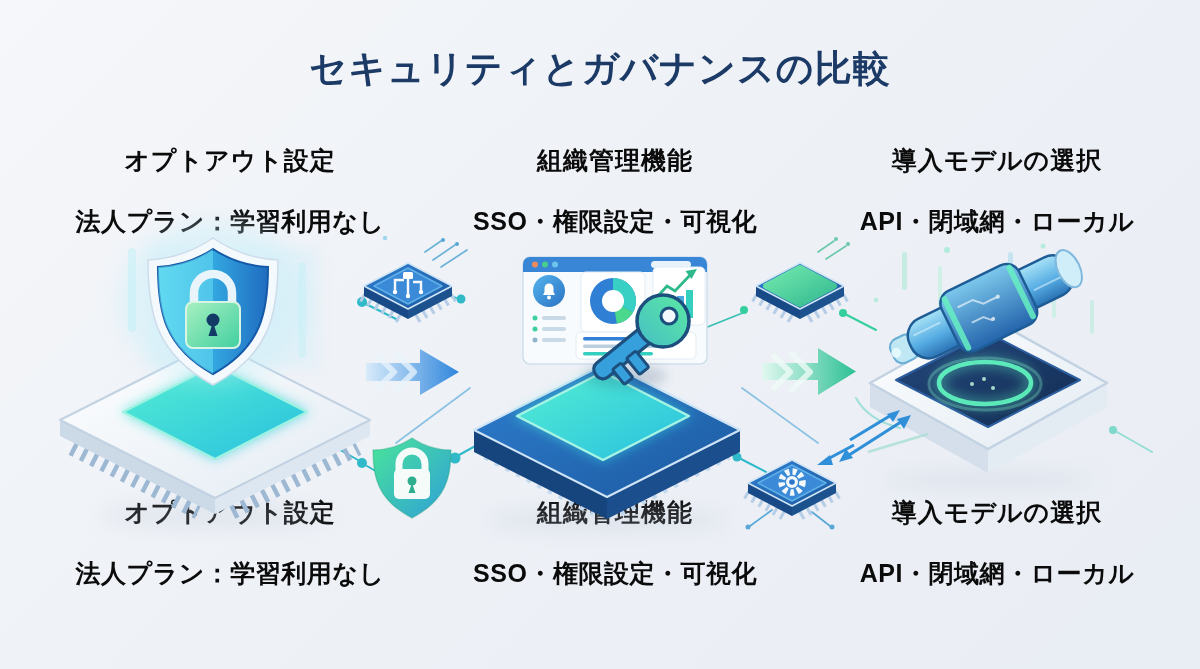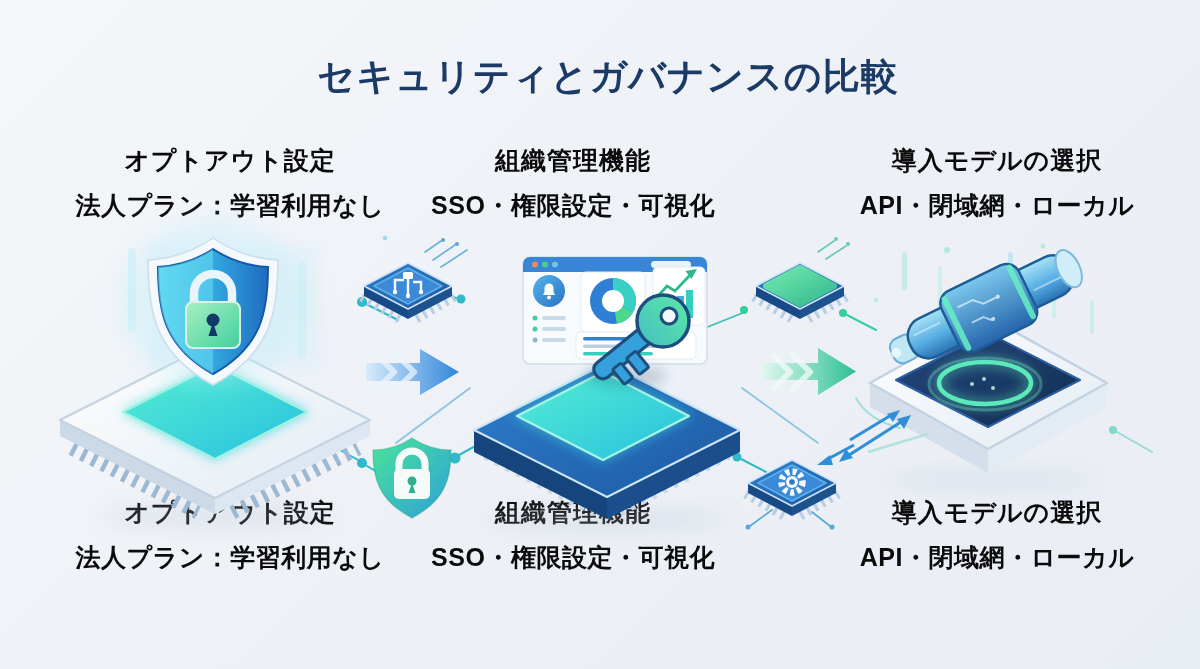--- a/index.html
+++ b/index.html
@@ -3,29 +3,29 @@
 <meta charset="utf-8">
 <style>
   html,body{margin:0;padding:0;}
   .canvas{
     position:relative;width:1200px;height:669px;overflow:hidden;
     background:linear-gradient(135deg,#f5f7fa 0%,#eef1f6 45%,#e9edf4 100%);
     font-family:"Liberation Sans","DejaVu Sans",sans-serif;
   }
   .title{
     position:absolute;left:600px;top:44px;transform:translateX(-50%);
-    margin:8px;width:900px;text-align:center;
+    margin:0;width:900px;text-align:center;
     font-size:37px;font-weight:900;letter-spacing:1px;color:#1b3a66;
   }
   .label{position:absolute;transform:translateX(-50%);width:430px;text-align:center;color:#0b0b0c;}
   .label .heading{font-size:25px;font-weight:900;letter-spacing:1px;line-height:40px;}
-  .label .sub{font-size:25px;font-weight:800;letter-spacing:.5px;margin-top:9px;}
+  .label .sub{font-size:25px;font-weight:800;letter-spacing:.5px;margin-top:25px;}
   .row-top{top:140px;}
   .row-bottom{top:492px;}
-  .c1{left:230px;} .c2{left:573px;} .c3{left:997px;}
+  .c1{left:230px;} .c2{left:615px;} .c3{left:997px;}
   svg.art{position:absolute;left:0;top:0;}
 </style>
 </head>
 <body>
 
 <div class="canvas">
 
   <h1 class="title">セキュリティとガバナンスの比較</h1>
 
   <div class="label row-top c1">

